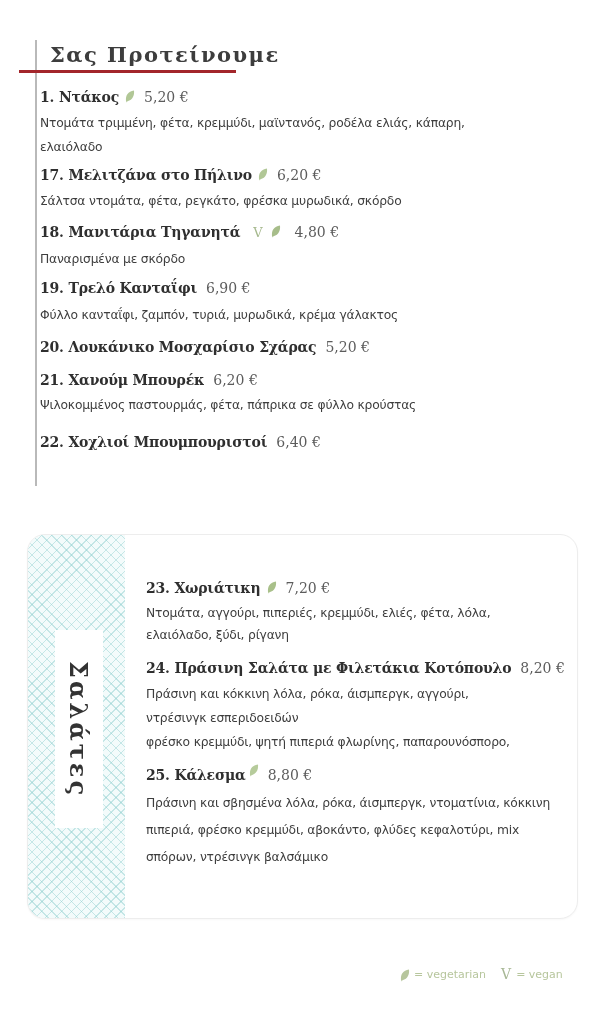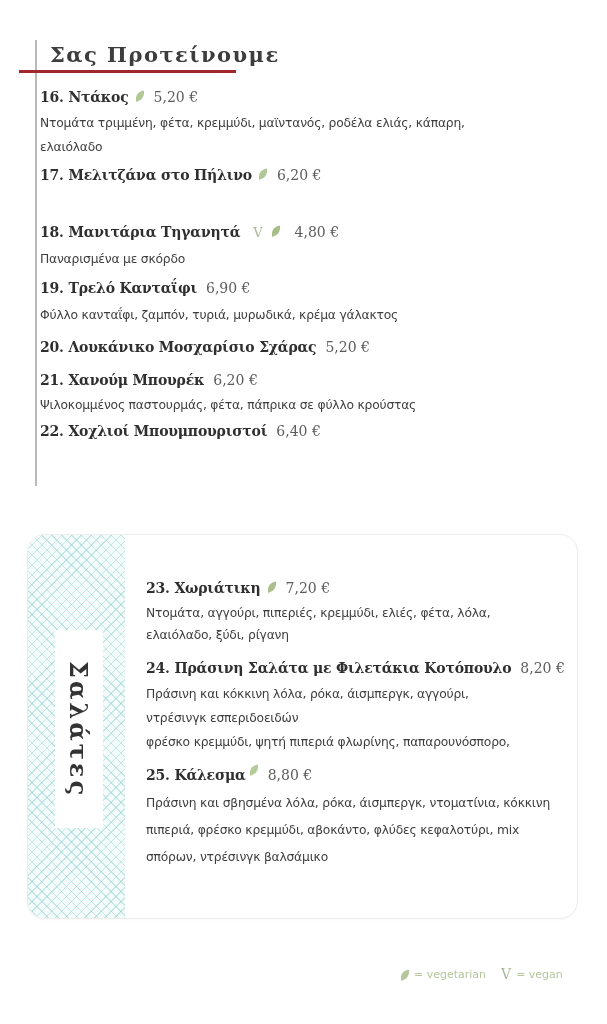--- a/index.html
+++ b/index.html
@@ -47,21 +47,21 @@
 
 <div class="sec1">
   <div class="sec1-vline"></div>
   <div class="sec1-title">Σας Προτείνουμε</div>
   <div class="sec1-underline"></div>
 
   <div class="items1">
 
     <div class="item" style="height:66px;">
       <div class="item-head">
-        <span class="item-name">16. Ντάκος</span>
+        <span class="item-name">1. Ντάκος</span>
         <span class="leaf">
             <svg width="10" height="13" viewBox="0 0 10 13">
               <path d="M9 0.5 C3 1.5 0.5 5 1 11 L1.8 12.5 L2.4 11.2 C8 10 9.5 5 9 0.5 Z" fill="#b1c796"></path>
             </svg>
           </span>
         <span class="item-price">5,20 €</span>
       </div>
       <div class="item-desc">
         <div>Ντομάτα τριμμένη, φέτα, κρεμμύδι, μαϊντανός, ροδέλα ελιάς, κάπαρη,</div>
         <div>ελαιόλαδο</div>
@@ -70,20 +70,23 @@
 
     <div class="item" style="margin-top:12px; height:46px;">
       <div class="item-head">
         <span class="item-name">17. Μελιτζάνα στο Πήλινο</span>
         <span class="leaf">
             <svg width="10" height="13" viewBox="0 0 10 13">
               <path d="M9 0.5 C3 1.5 0.5 5 1 11 L1.8 12.5 L2.4 11.2 C8 10 9.5 5 9 0.5 Z" fill="#b1c796"></path>
             </svg>
           </span>
         <span class="item-price">6,20 €</span>
+      </div>
+      <div class="item-desc">
+        <div>Σάλτσα ντομάτα, φέτα, ρεγκάτο, φρέσκα μυρωδικά, σκόρδο</div>
       </div>
     </div>
 
     <div class="item" style="margin-top:11px; height:47px;">
       <div class="item-head">
         <span class="item-name">18. Μανιτάρια Τηγανητά</span>
         <span class="vmark">V</span>
         <span class="leaf" style="margin-left:8px;">
             <svg width="10" height="13" viewBox="0 0 10 13">
               <path d="M9 0.5 C3 1.5 0.5 5 1 11 L1.8 12.5 L2.4 11.2 C8 10 9.5 5 9 0.5 Z" fill="#a7bd8a"></path>
@@ -116,21 +119,21 @@
     <div class="item" style="margin-top:11px; height:44px;">
       <div class="item-head">
         <span class="item-name">21. Χανούμ Μπουρέκ</span>
         <span class="item-price">6,20 €</span>
       </div>
       <div class="item-desc" style="line-height:22px;">
         <div>Ψιλοκομμένος παστουρμάς, φέτα, πάπρικα σε φύλλο κρούστας</div>
       </div>
     </div>
 
-    <div class="item" style="margin-top:7px; height:46px;">
+    <div class="item" style="margin-top:18px; height:46px;">
       <div class="item-head">
         <span class="item-name">22. Χοχλιοί Μπουμπουριστοί</span>
         <span class="item-price">6,40 €</span>
       </div>
     </div>
   </div>
 </div>
 
 <div class="card">
   <div class="card-pattern"></div>

